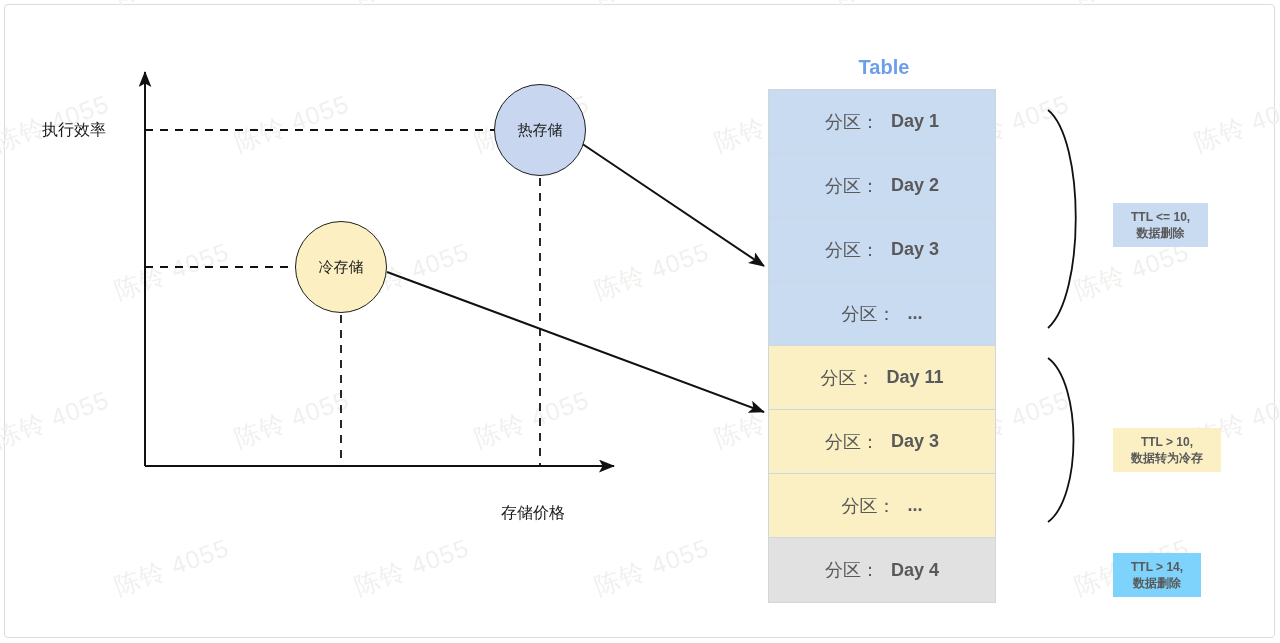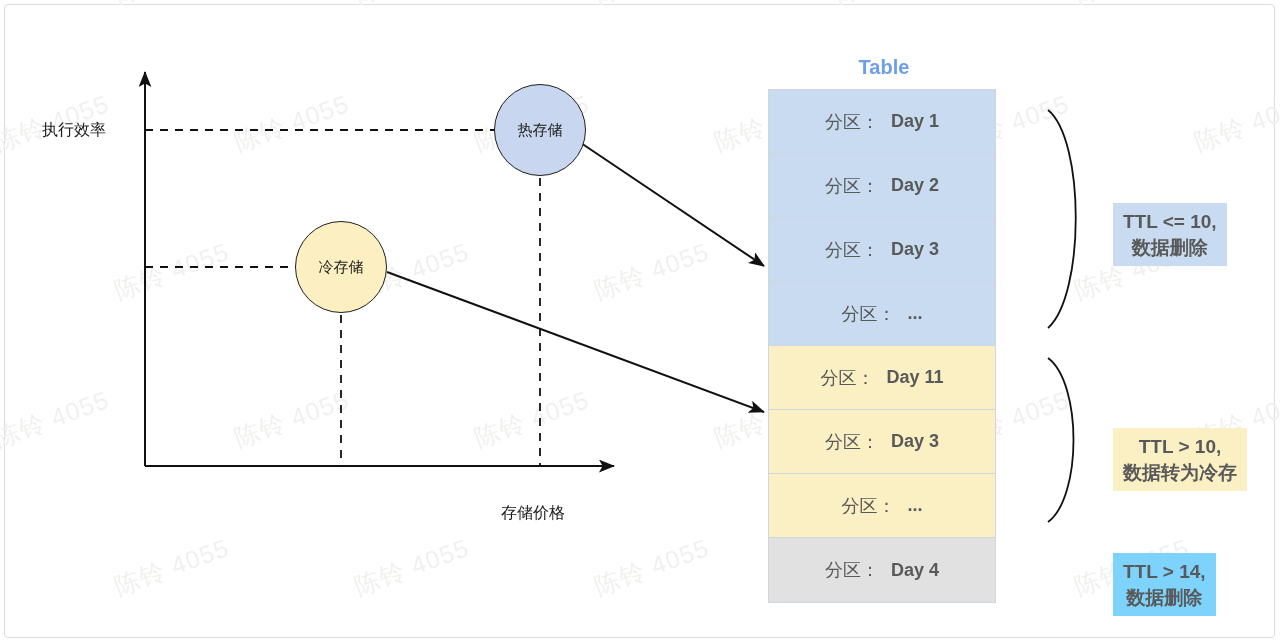--- a/index.html
+++ b/index.html
@@ -131,25 +131,25 @@
     position: absolute;
     left: 0; top: 0;
     z-index: 4;
   }
 
   
   .ttl-note {
     position: absolute;
     z-index: 5;
     text-align: center;
-    font-size: 19px;
+    font-size: 12px;
     font-weight: bold;
     color: #595959;
     line-height: 1.35;
-    padding: 6px 10px;
+    padding: 6px 18px;
     box-sizing: border-box;
     white-space: nowrap;
   }
   #ttl-note-0 { left: 1113px; top: 203px; background: #c9dbf1; }
   #ttl-note-1 { left: 1113px; top: 428px; background: #fbf0c4; }
   #ttl-note-2 { left: 1113px; top: 553px; background: #7dd3fc; }
 </style>
 </head>
 <body>
 

